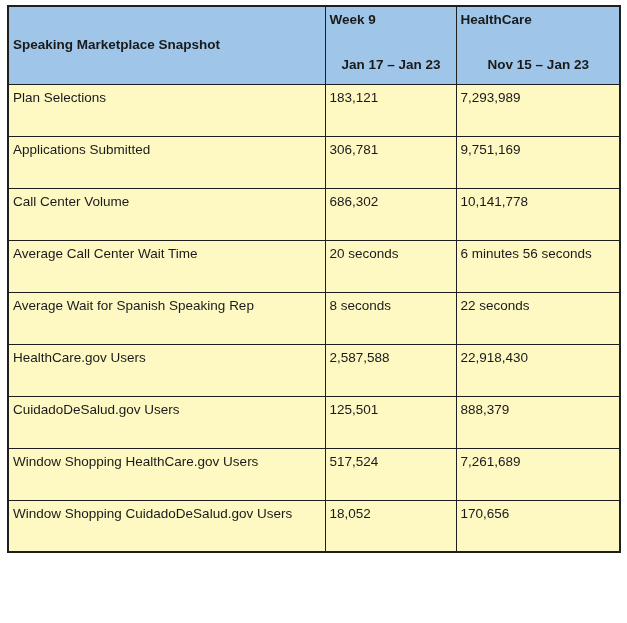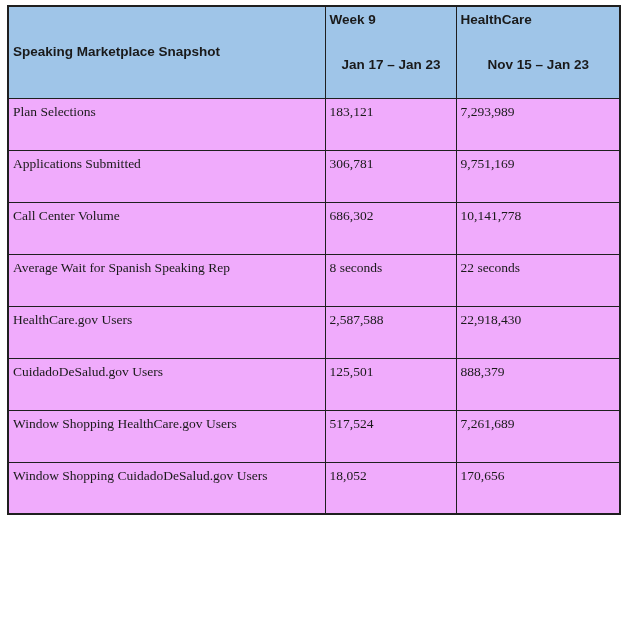--- a/index.html
+++ b/index.html
@@ -35,31 +35,30 @@
     text-align: left;
     vertical-align: top;
     padding: 5px 3px 5px 4px;
     box-sizing: border-box;
     overflow: hidden;
     white-space: nowrap;
   }
   .snapshot-table thead th {
     background: #9fc5e8;
     font-weight: bold;
-    height: 92px;
+    height: 78px;
     margin-left: 27px;
   }
   .snapshot-table thead th.metric-head {
     vertical-align: middle;
   }
   .snapshot-table tbody td {
     height: 52px;
-    background: #f0abfc;
+    background: #fef9c3;
     font-weight: normal;
-    font-family: Liberation Serif, serif;
   }
   .col-metric     { width: 317px; }
   .col-week       { width: 131px; }
   .col-cumulative { width: 164px; }
   .head-line2 { margin-top: 28px; text-align: center; }
 </style>
 </head>
 <body>
 
 <div class="page">
@@ -94,20 +93,25 @@
         <td>Applications Submitted</td>
         <td>306,781</td>
         <td>9,751,169</td>
       </tr>
       <tr>
         <td>Call Center Volume</td>
         <td>686,302</td>
         <td>10,141,778</td>
       </tr>
       <tr>
+        <td>Average Call Center Wait Time</td>
+        <td>20 seconds</td>
+        <td>6 minutes 56 seconds</td>
+      </tr>
+      <tr>
         <td>Average Wait for Spanish Speaking Rep</td>
         <td>8 seconds</td>
         <td>22 seconds</td>
       </tr>
       <tr>
         <td>HealthCare.gov Users</td>
         <td>2,587,588</td>
         <td>22,918,430</td>
       </tr>
       <tr>

